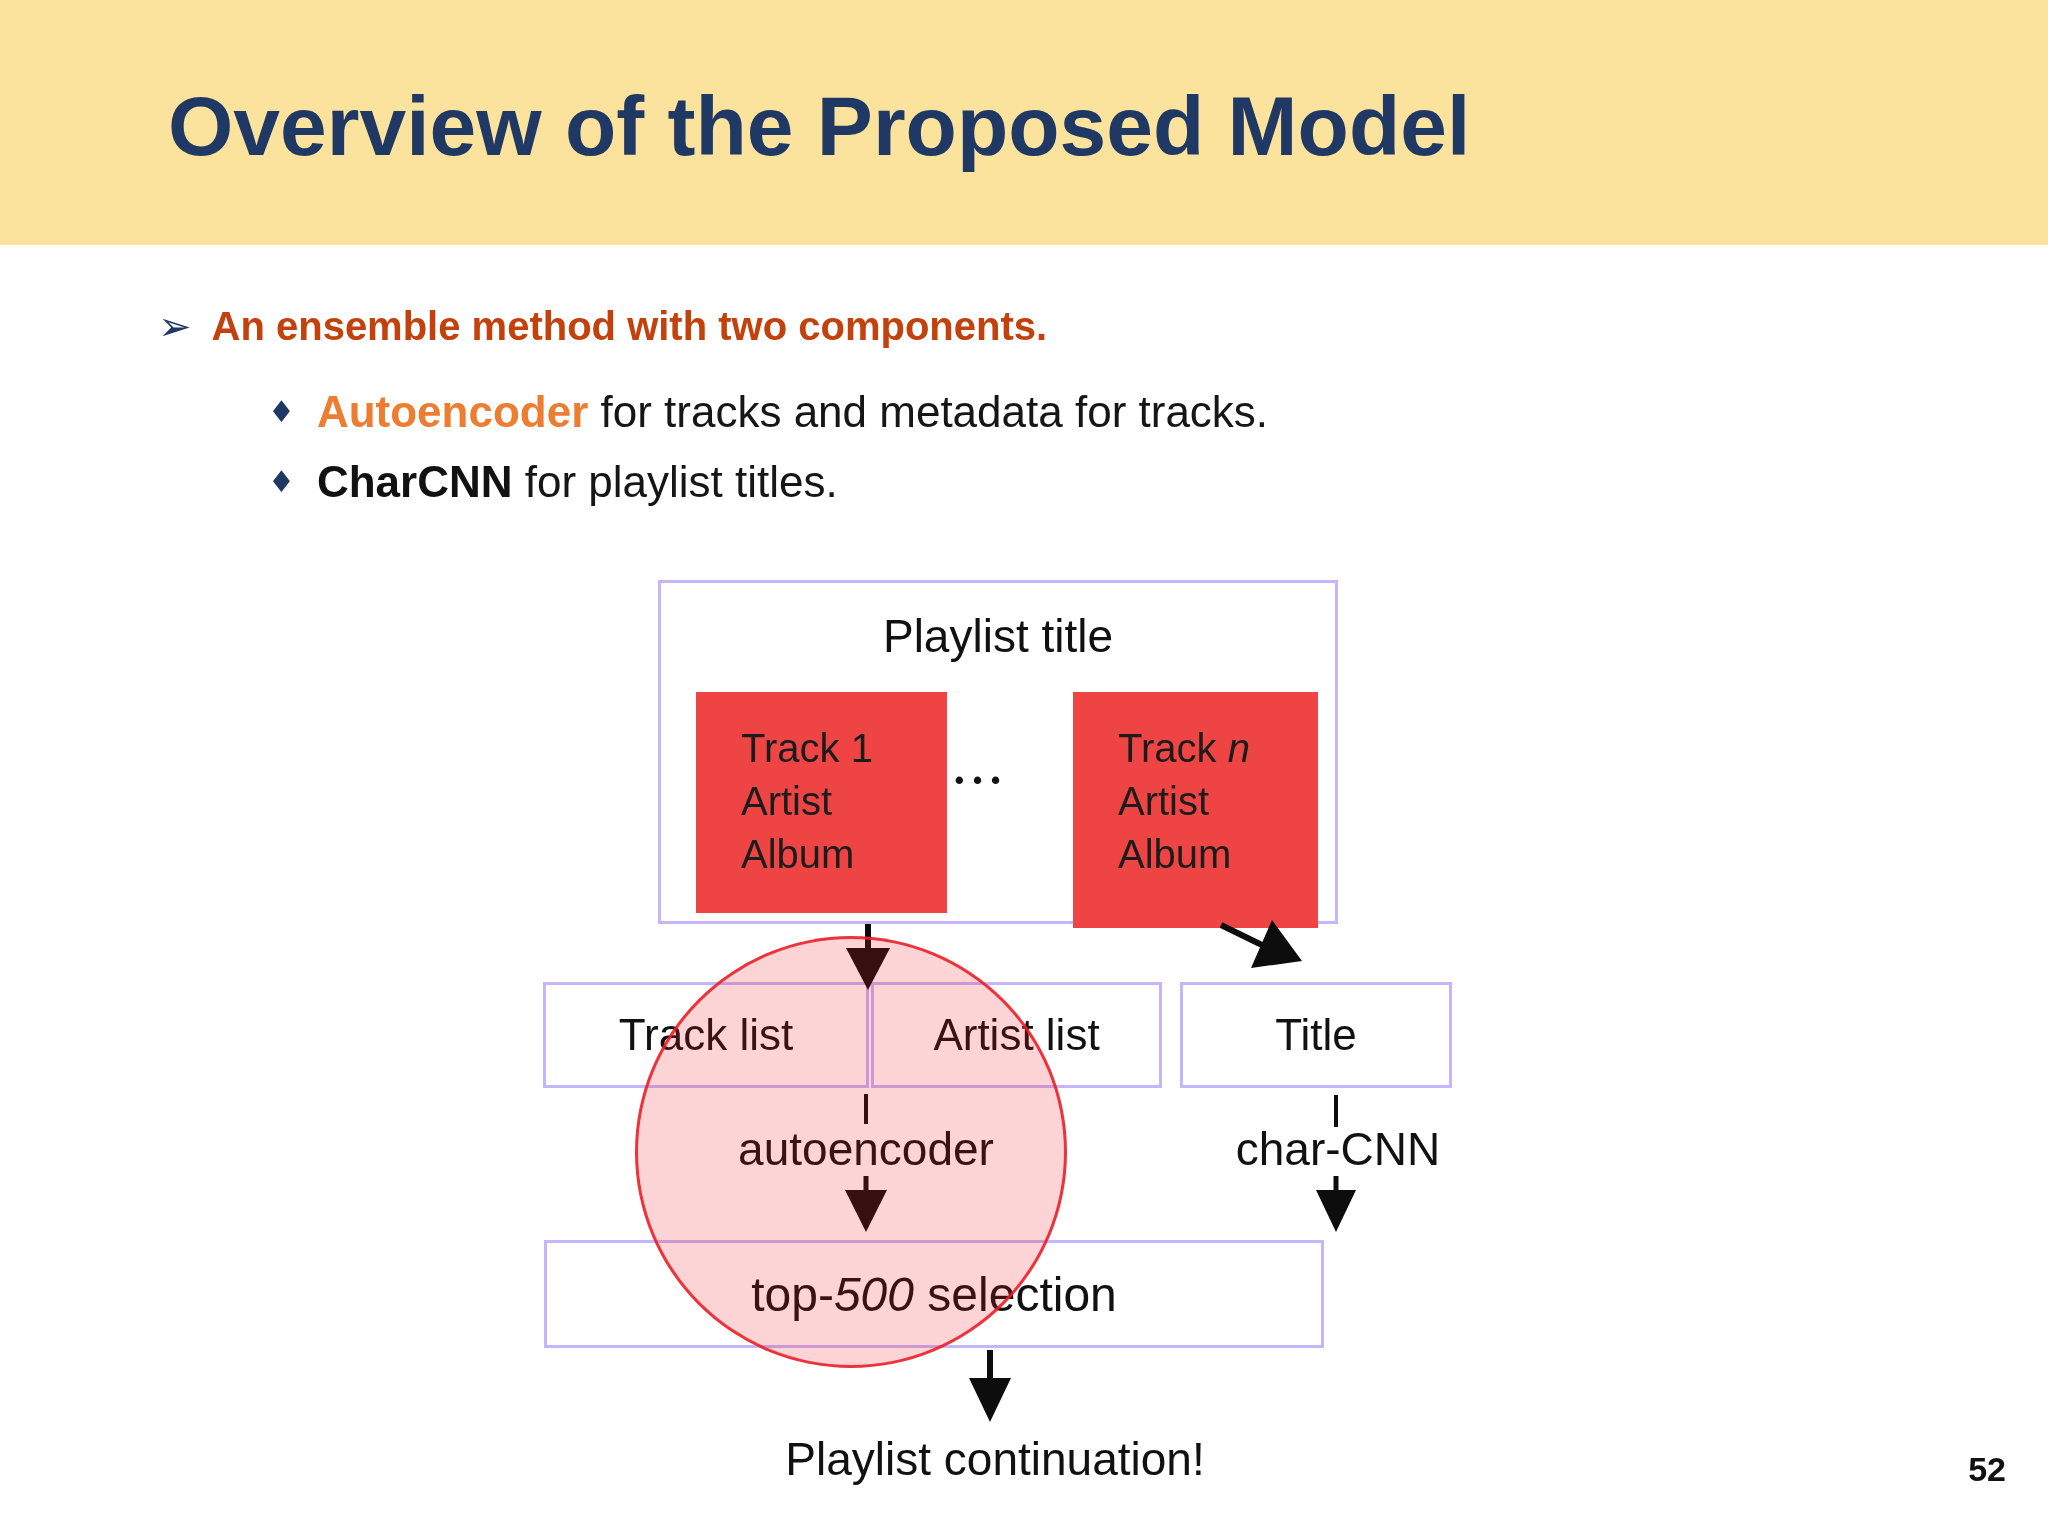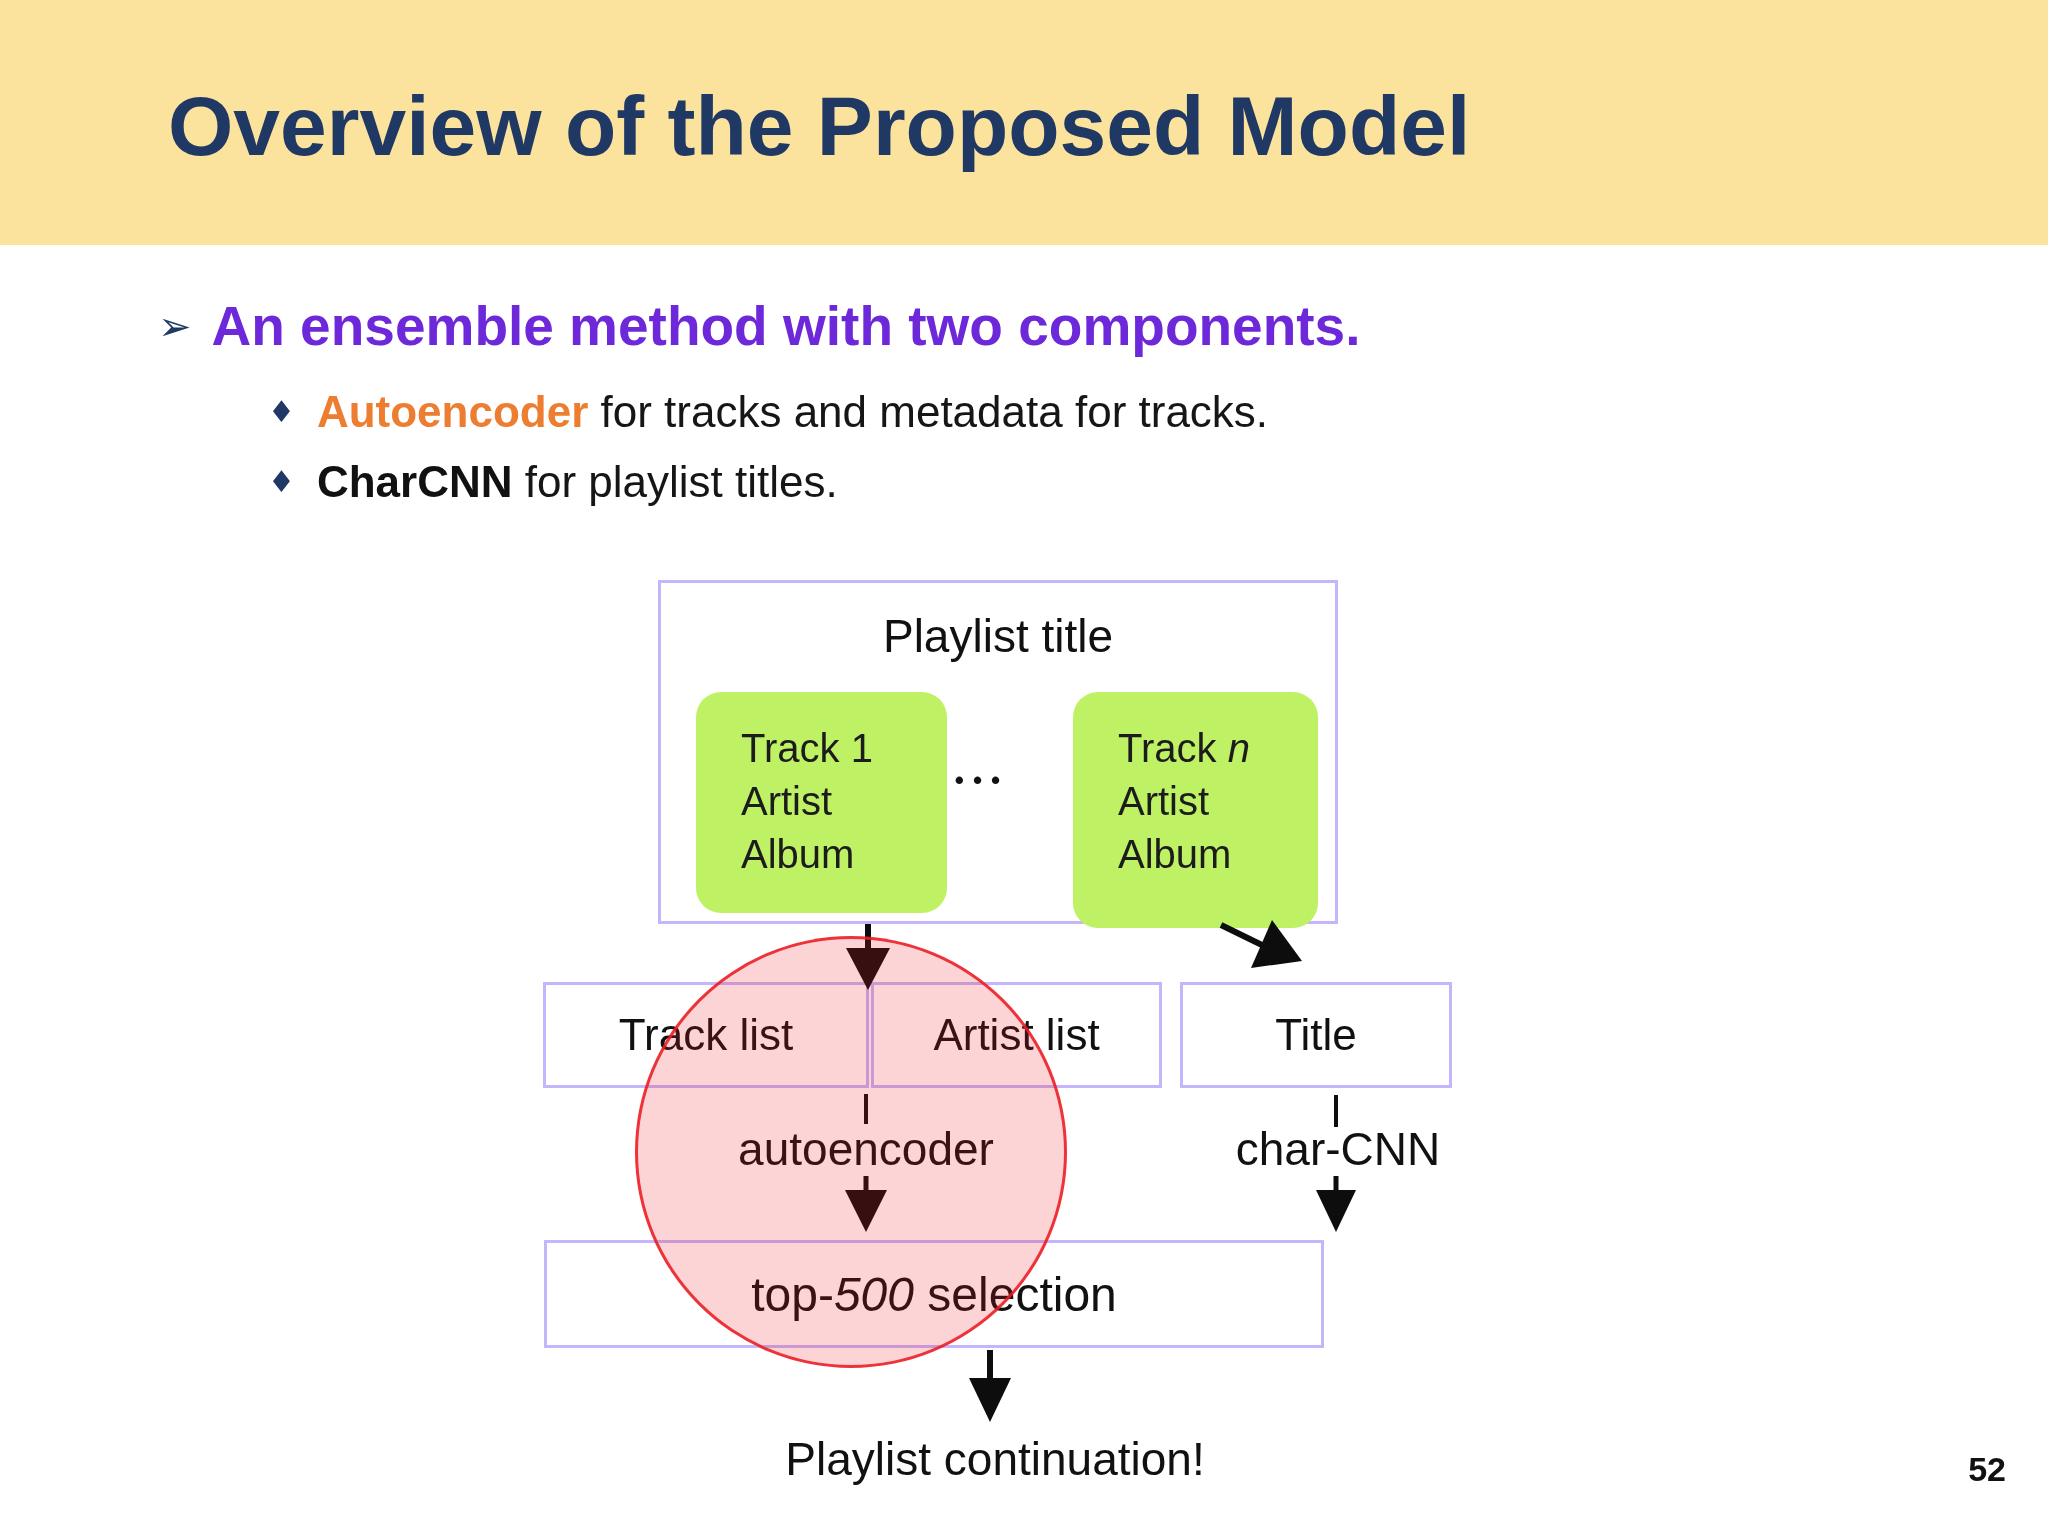--- a/index.html
+++ b/index.html
@@ -13,35 +13,35 @@
     position:absolute;left:168px;top:78px;font-size:84px;font-weight:bold;
     color:#1F3864;letter-spacing:0px;white-space:nowrap;
   }
   
   .bullet-row{position:absolute;display:flex;align-items:flex-start;white-space:nowrap;}
   .row-main{left:158px;top:296px;}
   .arrow-bullet{
     font-family:"DejaVu Sans",sans-serif;font-size:40px;color:#1F3864;
     margin-right:20px;line-height:60px;
   }
-  .main-text{font-size:55px;font-weight:bold;color:#6d28d9;line-height:60px;}
+  .main-text{font-size:40px;font-weight:bold;color:#c2410c;line-height:60px;}
   .row-sub1{left:268px;top:384px;}
   .row-sub2{left:268px;top:454px;}
   .diamond-bullet{
     font-family:"DejaVu Sans",sans-serif;font-size:30px;color:#1F3864;
     margin-right:22px;line-height:56px;
   }
   .sub-text{font-size:44px;line-height:56px;color:#161616;}
   .hl-orange{color:#ED7D31;font-weight:bold;}
   .hl-bold{color:#111111;font-weight:bold;}
   
   .dbox{position:absolute;background:#ffffff;border:3px solid #c4b5fd;box-sizing:border-box;z-index:2;}
   .playlist-box{left:658px;top:580px;width:680px;height:344px;}
   .playlist-label{position:absolute;left:0;top:26px;width:100%;text-align:center;font-size:46px;color:#111;}
-  .card{position:absolute;background:#bef264;z-index:2;border-radius:25px;}
+  .card{position:absolute;background:#ef4444;z-index:2;}
   .card1{left:35px;top:109px;width:251px;height:221px;}
   .card2{left:412px;top:109px;width:245px;height:236px;}
   .card-lines{position:absolute;left:45px;top:30px;font-size:40px;line-height:53px;color:#1c1c1c;}
   .dots{
     position:absolute;left:288px;top:182px;width:66px;text-align:center;
     font-size:26px;font-weight:bold;letter-spacing:9px;color:#111;
   }
   .mid-label{display:flex;align-items:center;justify-content:center;font-size:44px;color:#111;}
   .track-box{left:543px;top:982px;width:326px;height:106px;}
   .artist-box{left:871px;top:982px;width:291px;height:106px;}

